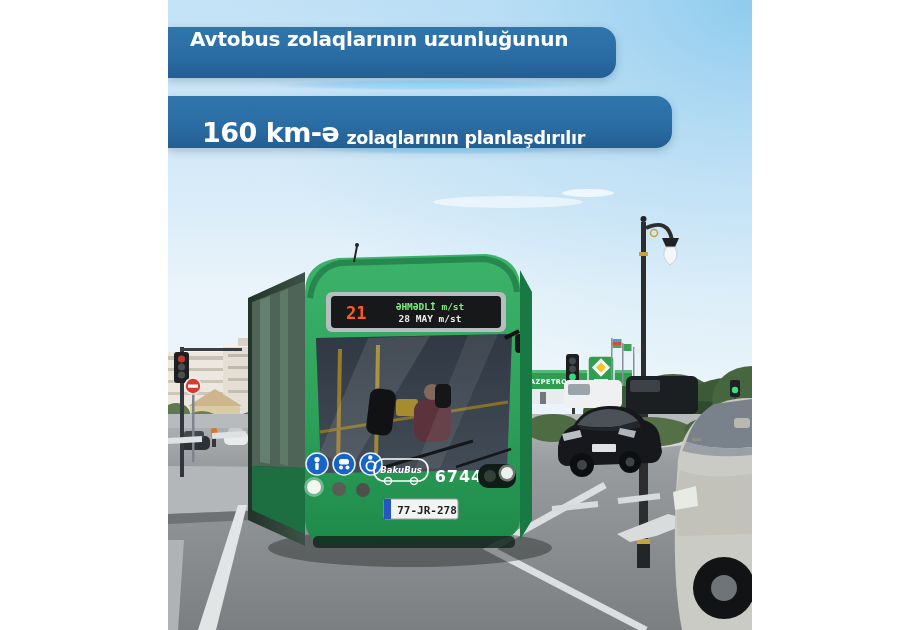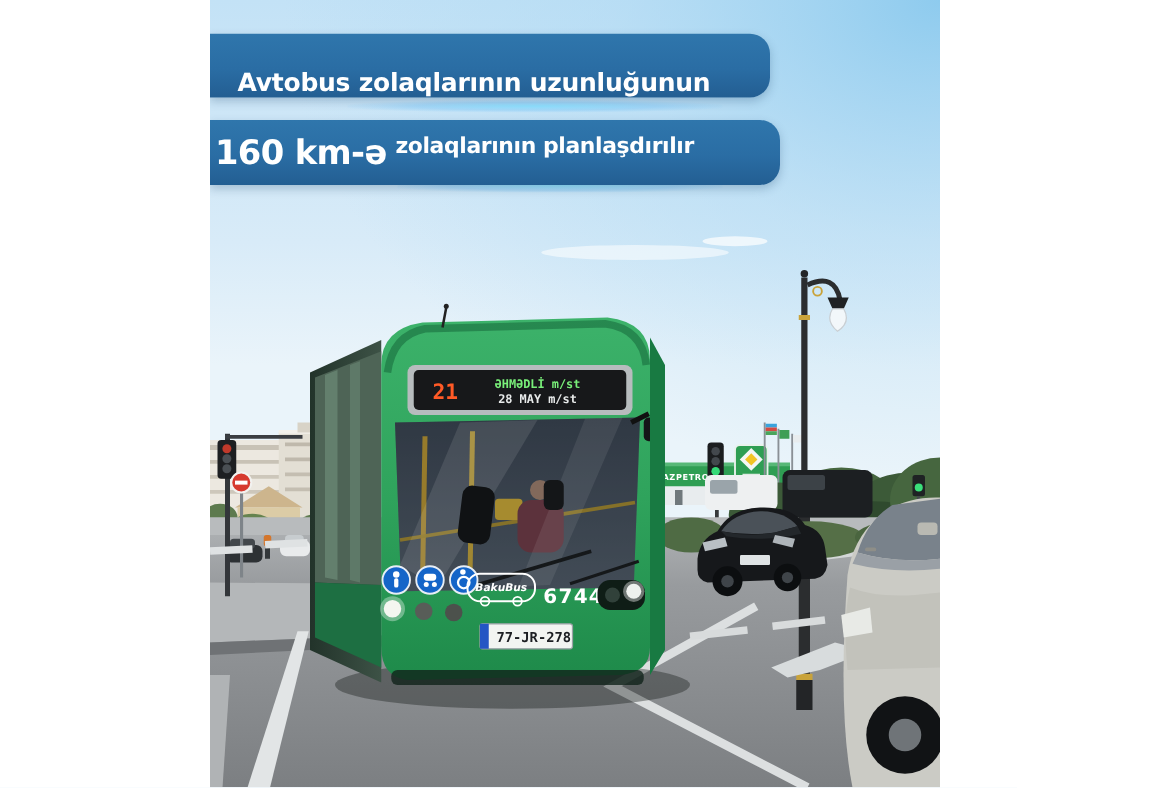--- a/index.html
+++ b/index.html
@@ -1,26 +1,26 @@
 <!DOCTYPE html>
 <html><head>
 <meta charset="utf-8">
 <style>
   html,body{margin:0;padding:0;background:#ffffff;}
   .canvas{position:relative;width:923px;height:630px;background:#ffffff;overflow:hidden;
           font-family:"DejaVu Sans",sans-serif;}
   .photo{position:absolute;left:168px;top:0;width:584px;height:630px;overflow:hidden;background:#dceef9;}
   .scene{position:absolute;left:0;top:0;}
   .banner{position:absolute;left:0;background:linear-gradient(180deg,#2f76ac 0%,#2a6da4 55%,#235e92 100%);
-          color:#ffffff;display:flex;align-items:flex-end;white-space:nowrap;
+          color:#ffffff;display:flex;align-items:flex-start;white-space:nowrap;
           box-shadow:0 3px 8px rgba(20,60,100,.25);}
   .banner1{top:27px;height:51px;width:426px;border-radius:0 16px 16px 0;padding-left:22px;
            font-size:20px;font-weight:bold;letter-spacing:-.2px;}
-  .banner2{top:96px;height:52px;width:456px;border-radius:0 16px 16px 0;padding-left:4px;
-           font-size:17.5px;font-weight:bold;letter-spacing:-.3px;align-items:flex-start;padding-top:11px;box-sizing:border-box;}
+  .banner2{top:96px;height:52px;width:504px;border-radius:0 16px 16px 0;padding-left:34px;
+           font-size:17.5px;font-weight:bold;letter-spacing:-.3px;align-items:flex-end;padding-top:11px;box-sizing:border-box;}
   .banner2 .big{font-size:27px;font-weight:bold;margin-right:7px;letter-spacing:-.5px;}
   .flare{position:absolute;pointer-events:none;}
   .flare1{left:110px;top:80px;width:300px;height:10px;
           background:radial-gradient(ellipse at center,rgba(140,225,255,.95) 0%,rgba(120,200,250,.4) 45%,rgba(120,200,250,0) 75%);}
   .flare2{left:150px;top:143px;width:260px;height:11px;
           background:radial-gradient(ellipse at center,rgba(150,230,255,.9) 0%,rgba(120,200,250,.35) 50%,rgba(120,200,250,0) 78%);}
 </style>
 </head>
 <body>
 

